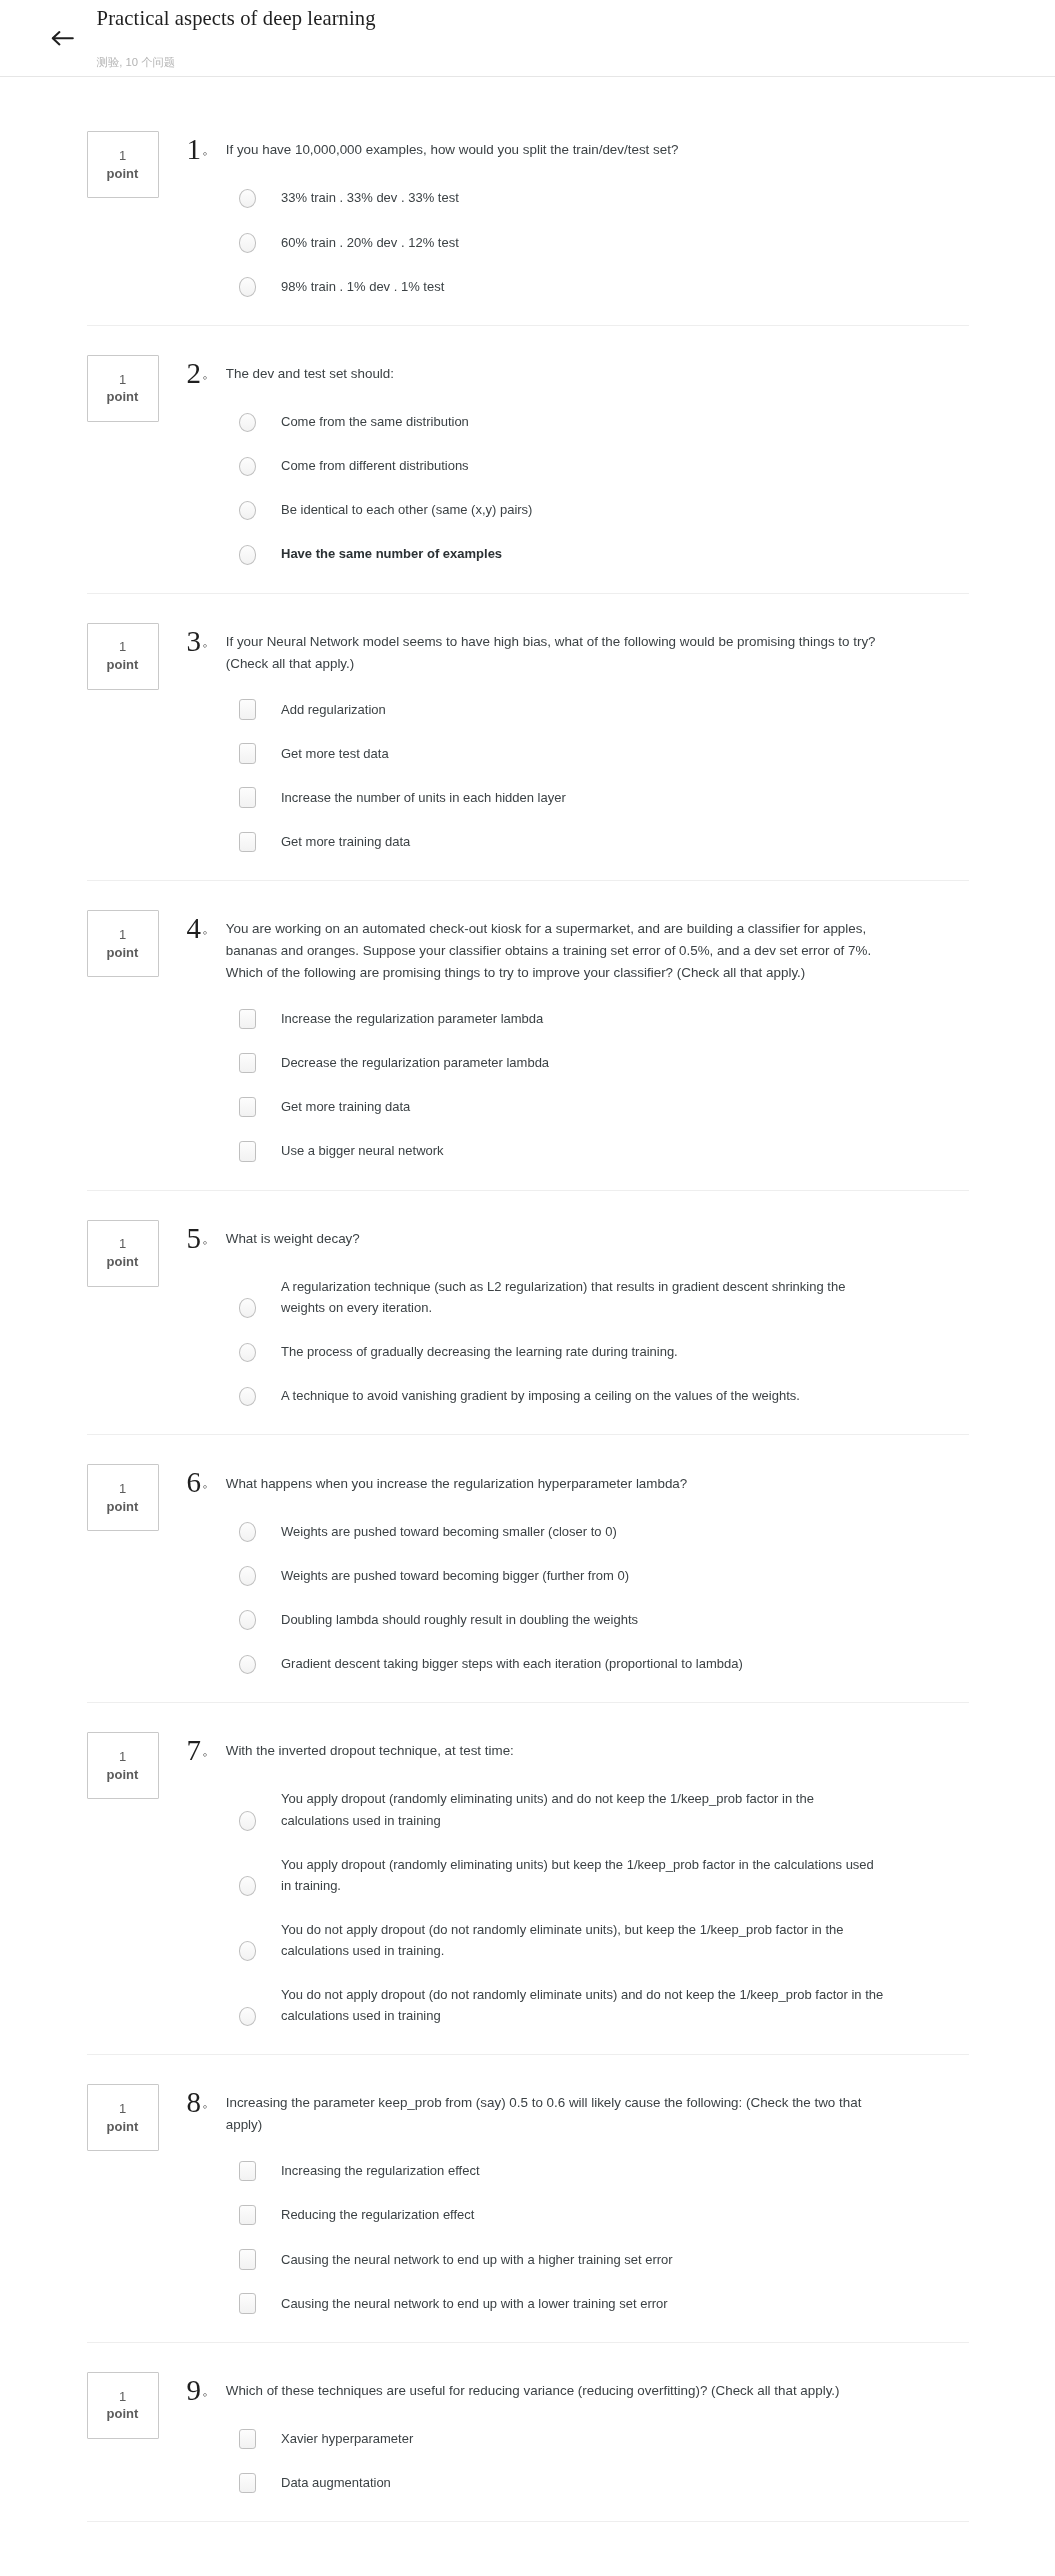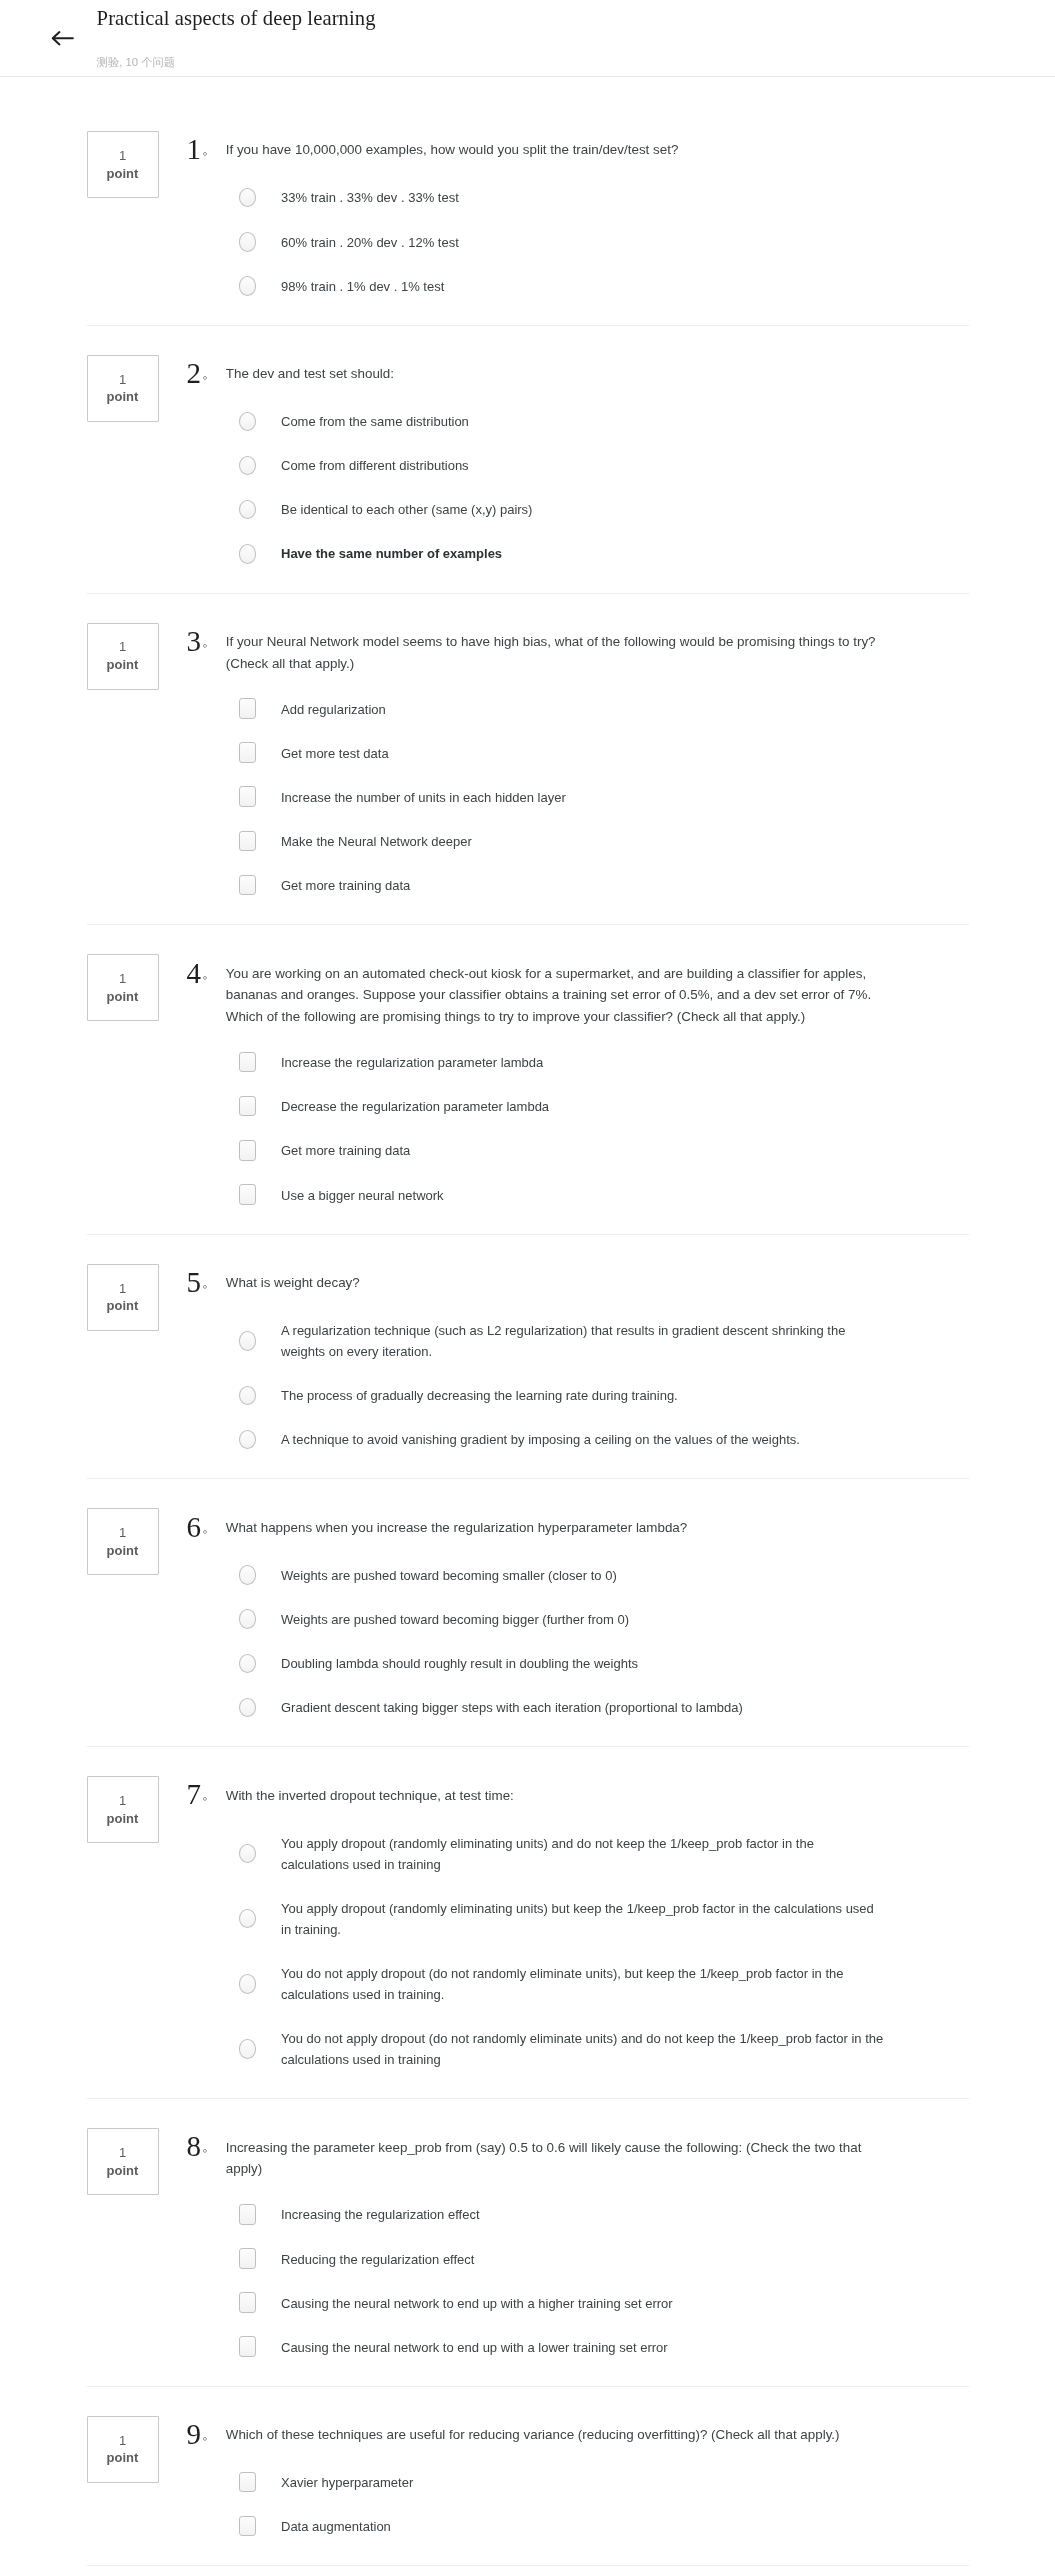--- a/index.html
+++ b/index.html
@@ -113,21 +113,21 @@
     font-size: 13.4px;
     line-height: 1.62;
     color: #3c4245;
     padding-top: 3.1px;
     max-width: 665px;
   }
 
   .options { margin-top: 23px; padding-left: 52px; }
   .opt {
     display: flex;
-    align-items: center;
+    align-items: flex-end;
     margin-bottom: 21.6px;
     cursor: pointer;
   }
   .opt:last-child { margin-bottom: 0; }
 
   .radio {
     width: 17.5px; height: 19.6px;
     border: 1px solid #bfbfbf;
     border-radius: 50%;
     background: linear-gradient(180deg, #fdfdfd 0%, #f2f2f2 100%);
@@ -259,24 +259,20 @@
             <label class="opt">
               <span class="checkbox"></span>
               <span class="opt-label">Get more test data</span>
             </label>
             <label class="opt">
               <span class="checkbox"></span>
               <span class="opt-label">Increase the number of units in each hidden layer</span>
             </label>
             <label class="opt">
               <span class="checkbox"></span>
-              <span class="opt-label">Make the Neural Network deeper</span>
-            </label>
-            <label class="opt">
-              <span class="checkbox"></span>
               <span class="opt-label">Get more training data</span>
             </label>
           </div>
         </div>
       </div>
       <div class="question" style="padding-top: 29px;">
         <div class="points-box">
           <div class="points-num">1</div>
           <div class="points-label">point</div>
         </div>

